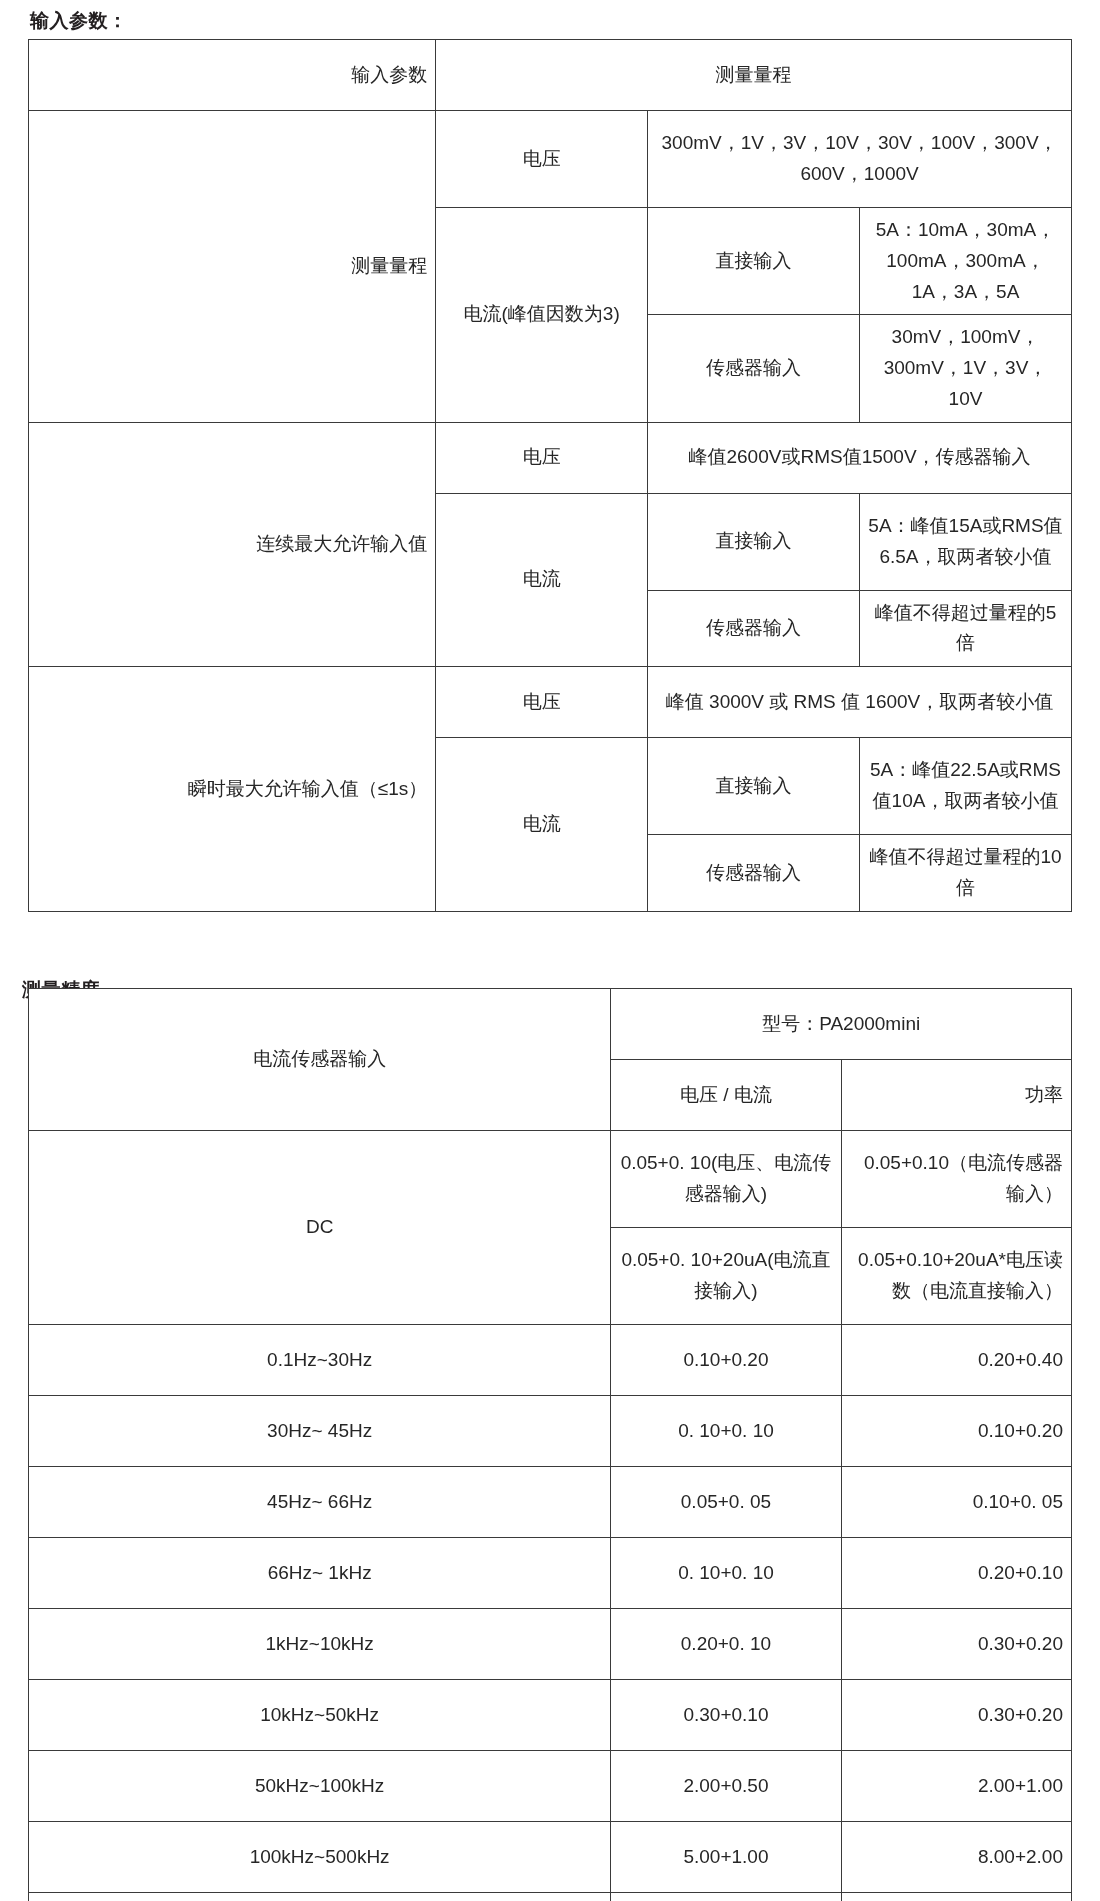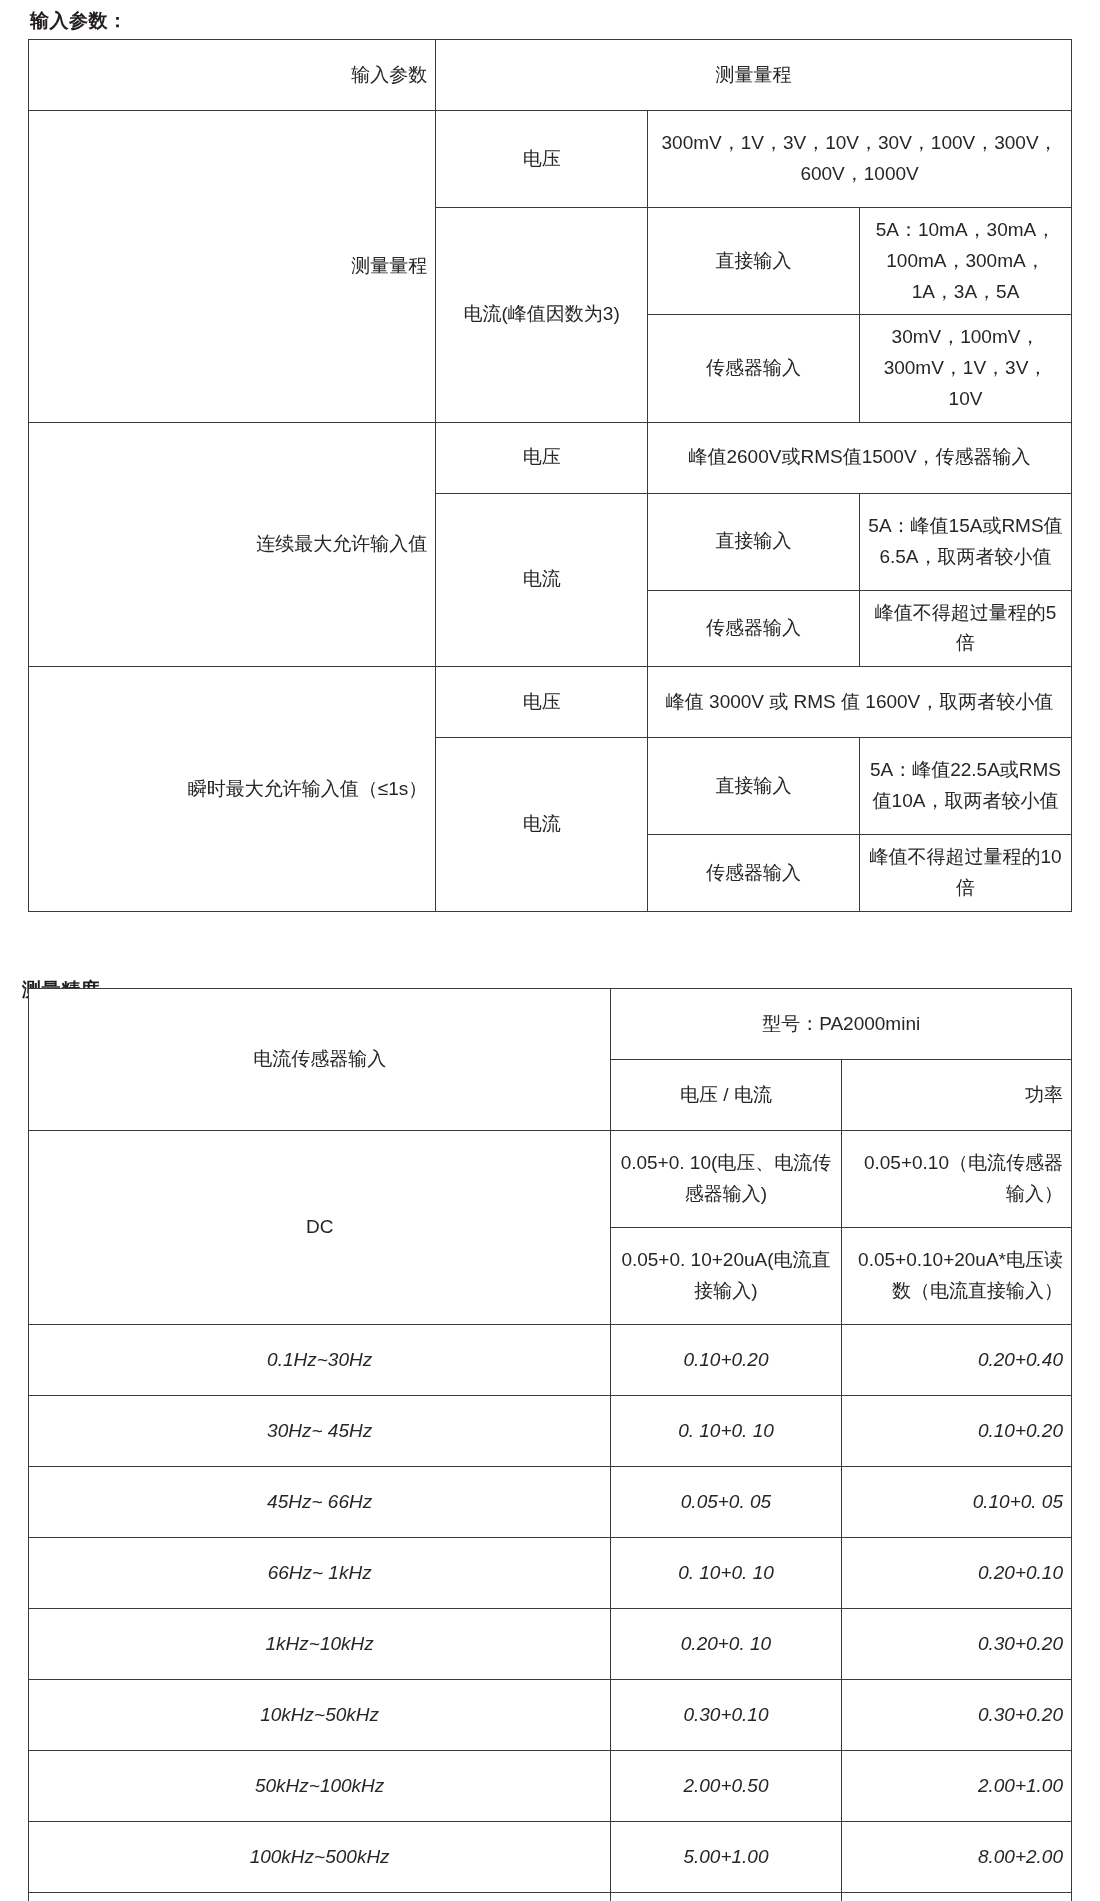--- a/index.html
+++ b/index.html
@@ -78,21 +78,21 @@
     top: 988px;
     width: 1044px;
   }
   #table-accuracy td.a1 { width: 390px; }
   #table-accuracy td.a2 { width: 305px; }
   #table-accuracy td.a3 { width: 349px; text-align: right; }
 
   .row-h-hdr  { height: 56px; }
   .row-h-tall { height: 82px; }
 
-  .nowrap { white-space: nowrap; font-style: italic; }
+  .nowrap { white-space: nowrap; }
 </style>
 </head>
 <body>
 
 <div class="page">
 
   <div class="section-heading" id="heading-input-params">输入参数：</div>
 
   <table class="spec" id="table-input-params">
     <tbody>

